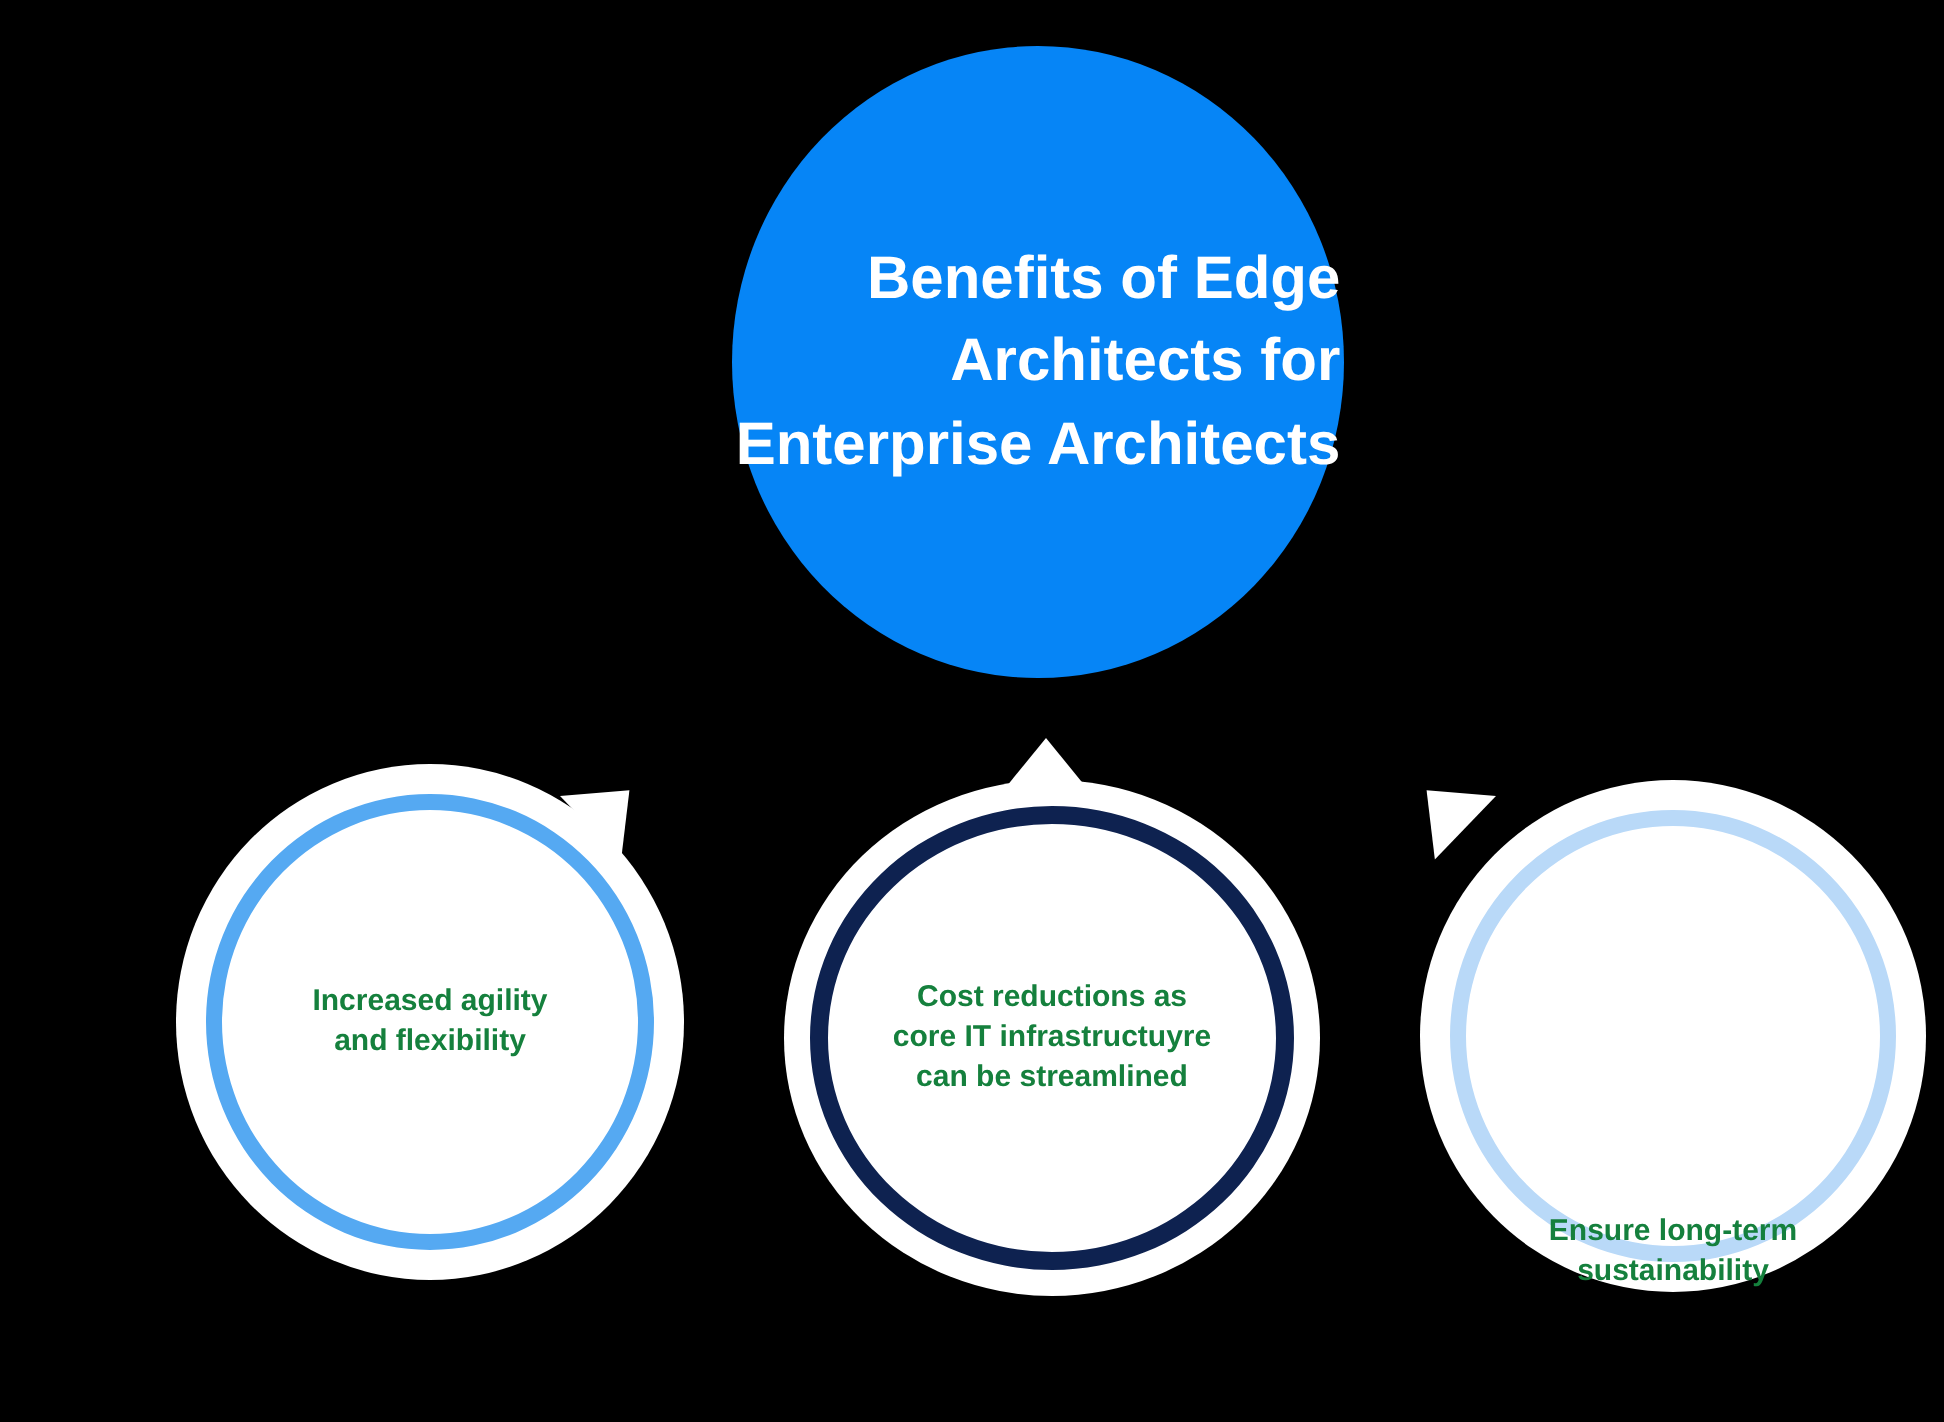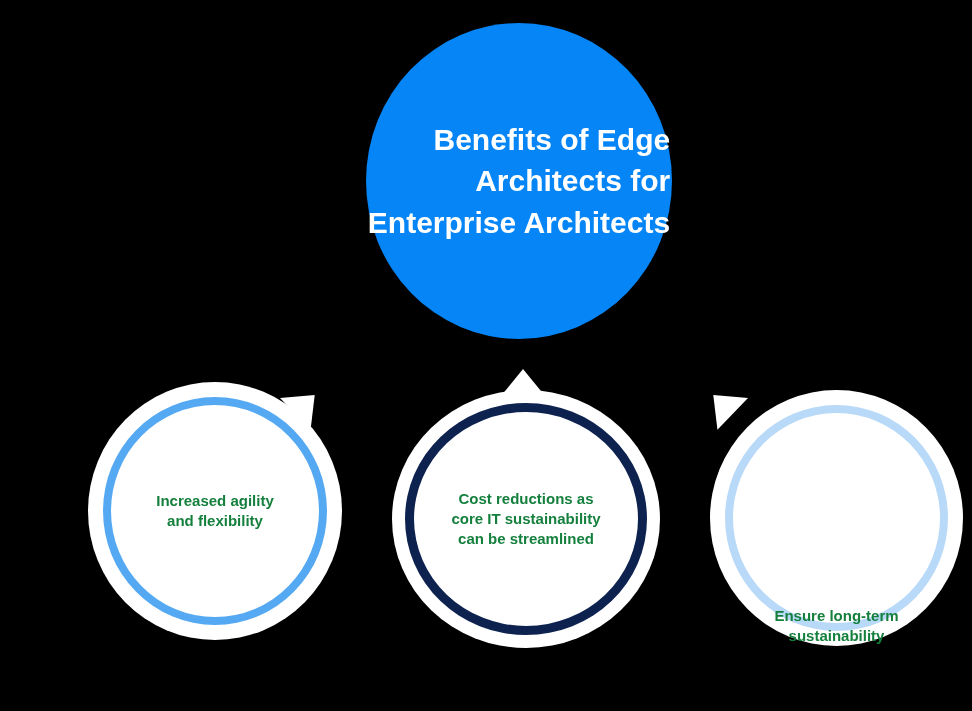--- a/index.html
+++ b/index.html
@@ -107,21 +107,21 @@
     <div class="bubble-text">
       <span>Increased agility</span>
       <span>and flexibility</span>
     </div>
   </div>
 
   <div class="bubble bubble-middle">
     <div class="ring ring-middle"></div>
     <div class="bubble-text">
       <span>Cost reductions as</span>
-      <span>core IT sustainability</span>
+      <span>core IT infrastructuyre</span>
       <span>can be streamlined</span>
     </div>
   </div>
 
   <div class="bubble bubble-right">
     <div class="ring ring-right"></div>
     <div class="bubble-text">
       <span>Ensure long-term</span>
       <span>sustainability</span>
     </div>

